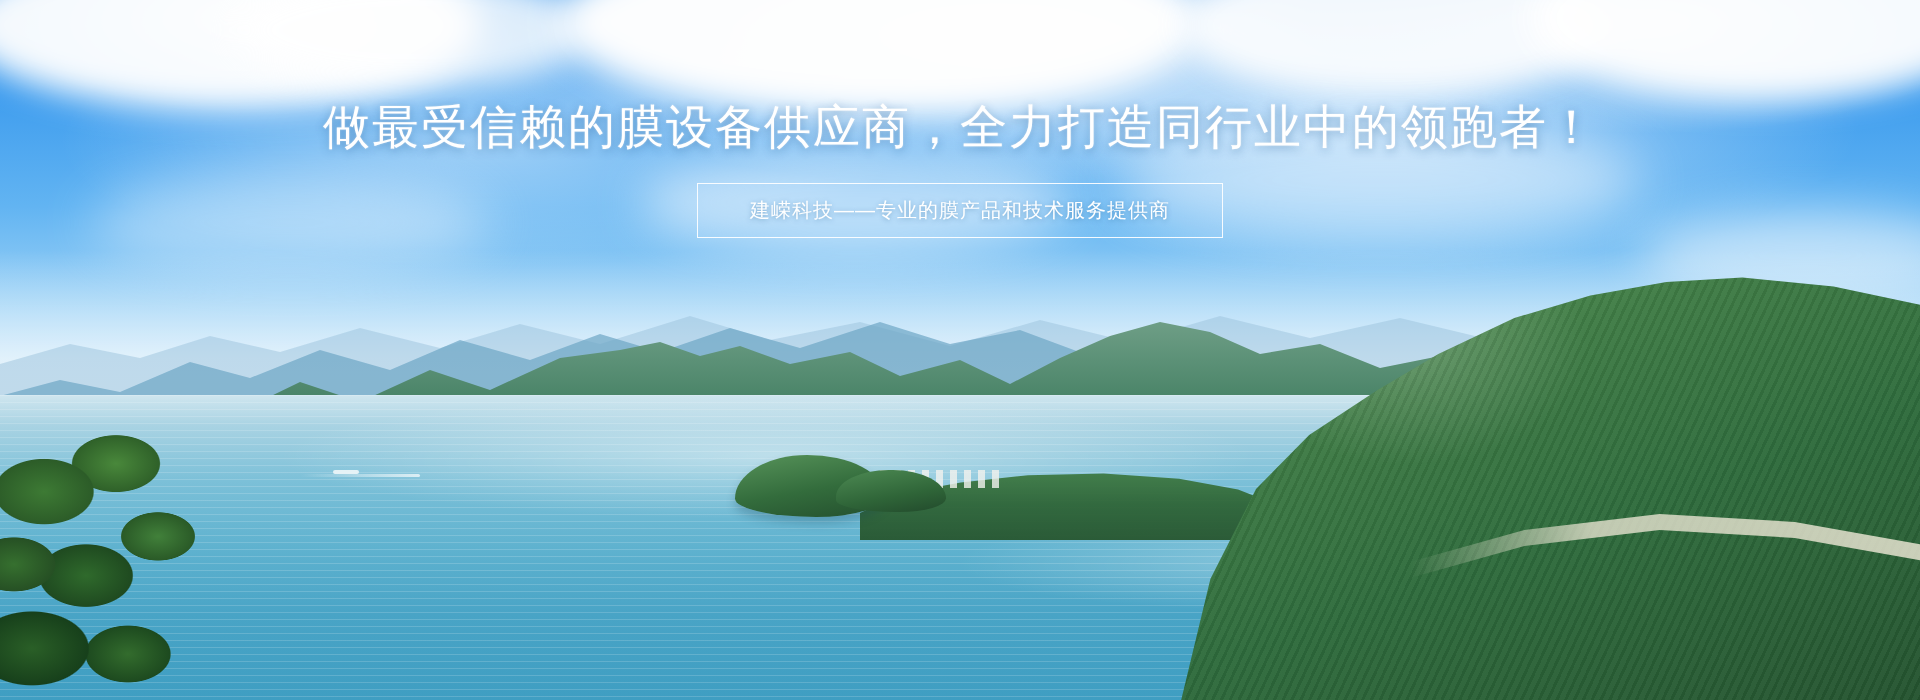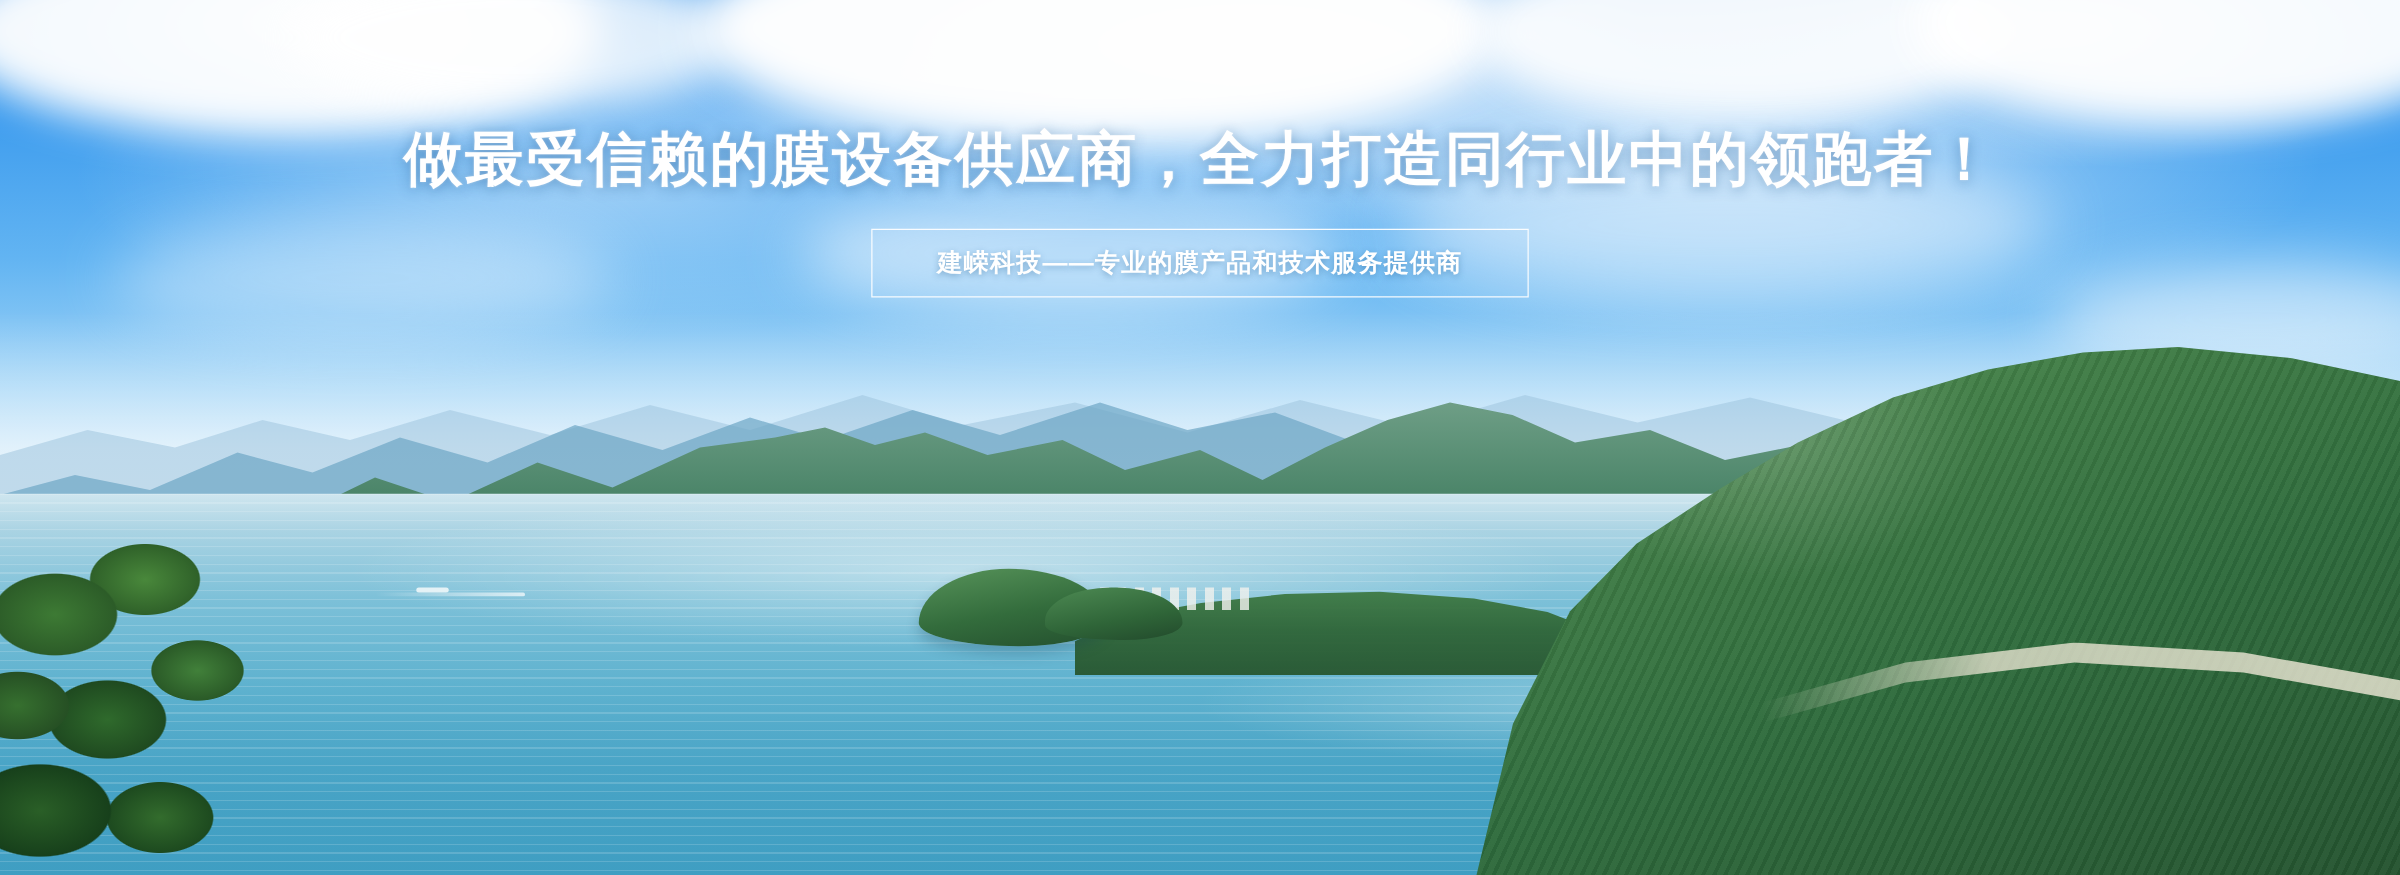--- a/index.html
+++ b/index.html
@@ -133,21 +133,21 @@
 
   
   .overlay{
     position:absolute; left:0; top:0; width:1920px; height:700px;
     display:flex; flex-direction:column; align-items:center;
     pointer-events:none;
   }
   .headline{
     margin-top:96px;
     font-size:47px;
-    font-weight:bold;
+    font-weight:normal;
     letter-spacing:2px;
     color:#ffffff;
     text-shadow:0 2px 10px rgba(20,80,140,.45), 0 0 2px rgba(255,255,255,.6);
     white-space:nowrap;
     pointer-events:auto;
   }
   .subline{
     margin-top:22px;
     font-size:24px;
     color:#ffffff;
@@ -160,21 +160,20 @@
     margin-top:24px;
     border:1px solid rgba(255,255,255,.92);
     padding:13px 52px;
     font-size:20px;
     color:#ffffff;
     letter-spacing:1px;
     text-shadow:0 1px 5px rgba(30,90,140,.4);
     white-space:nowrap;
     pointer-events:auto;
     background:rgba(255,255,255,.02);
-    font-weight:bold;
   }
 </style>
 </head>
 <body>
 
 <div id="banner">
 
   <div class="sky">
     <div class="cloud cl1"></div>
     <div class="cloud cl2"></div>

